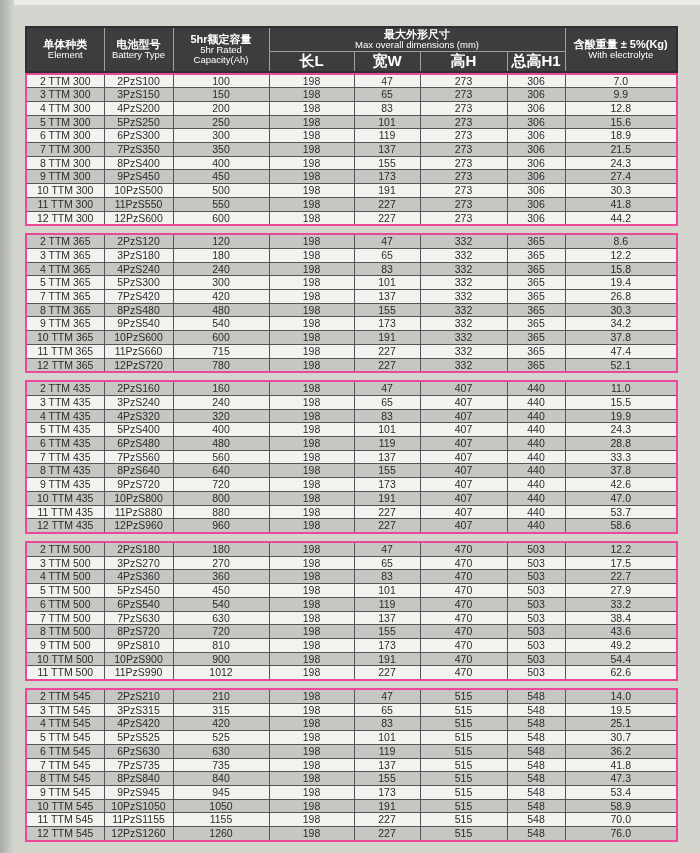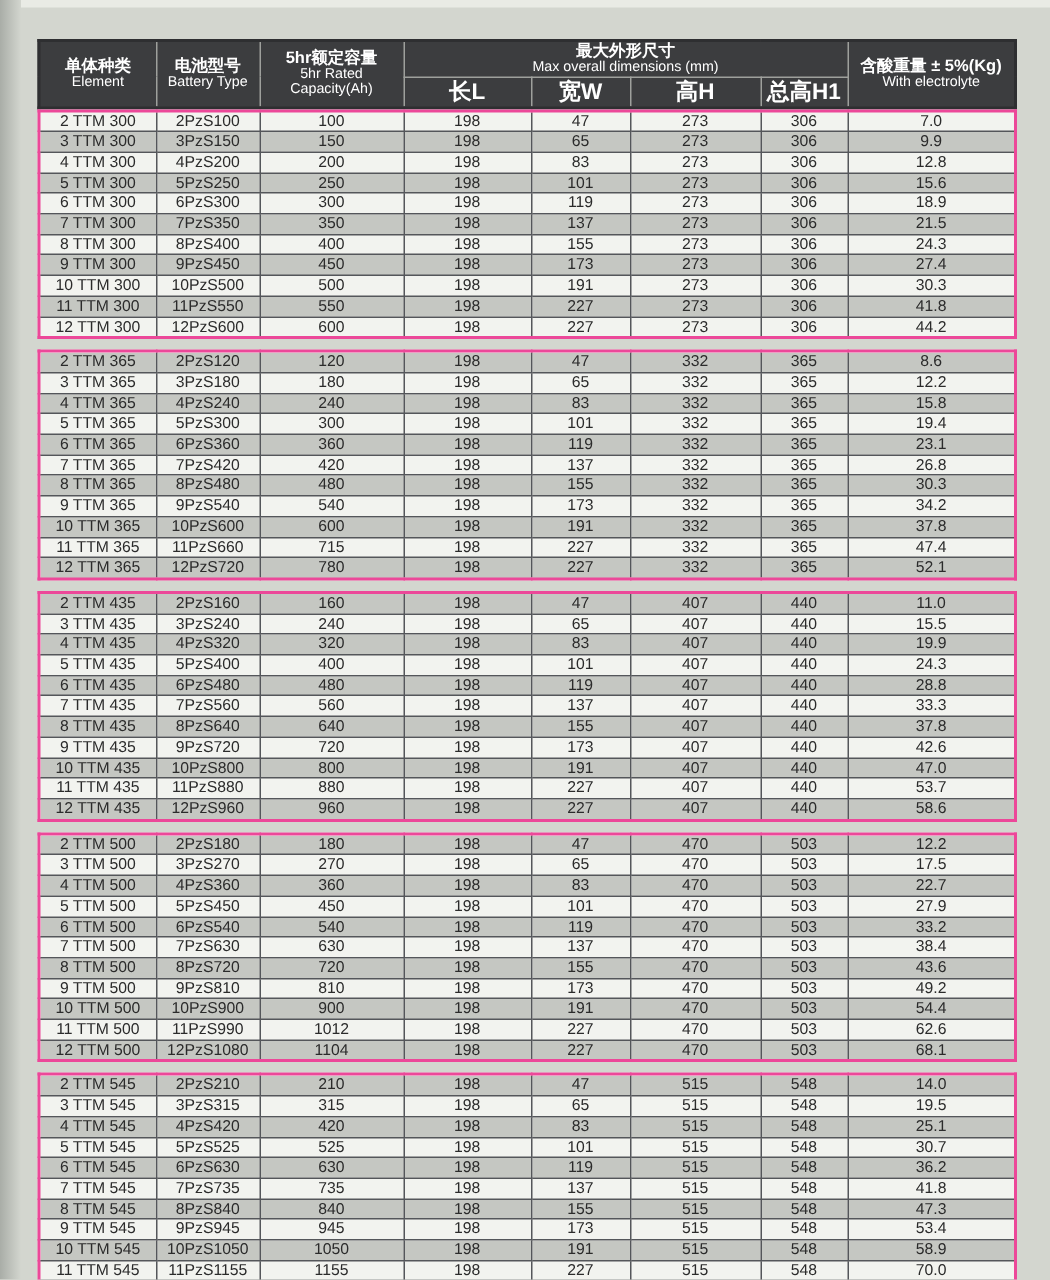--- a/index.html
+++ b/index.html
@@ -266,30 +266,20 @@
             <tr class="light">
               <td>5 TTM 365</td>
               <td>5PzS300</td>
               <td>300</td>
               <td>198</td>
               <td>101</td>
               <td>332</td>
               <td>365</td>
               <td>19.4</td>
             </tr>
-            <tr class="dark">
-              <td>6 TTM 365</td>
-              <td>6PzS360</td>
-              <td>360</td>
-              <td>198</td>
-              <td>119</td>
-              <td>332</td>
-              <td>365</td>
-              <td>23.1</td>
-            </tr>
             <tr class="light">
               <td>7 TTM 365</td>
               <td>7PzS420</td>
               <td>420</td>
               <td>198</td>
               <td>137</td>
               <td>332</td>
               <td>365</td>
               <td>26.8</td>
             </tr>
@@ -574,30 +564,20 @@
             <tr class="light">
               <td>11 TTM 500</td>
               <td>11PzS990</td>
               <td>1012</td>
               <td>198</td>
               <td>227</td>
               <td>470</td>
               <td>503</td>
               <td>62.6</td>
             </tr>
-            <tr class="dark">
-              <td>12 TTM 500</td>
-              <td>12PzS1080</td>
-              <td>1104</td>
-              <td>198</td>
-              <td>227</td>
-              <td>470</td>
-              <td>503</td>
-              <td>68.1</td>
-            </tr>
           </tbody>
         </table>
         <table class="spec-table block">
   <colgroup>
     <col class="c1">
             <col class="c2">
             <col class="c3">
             <col class="c4">
     <col class="c5">
             <col class="c6">

